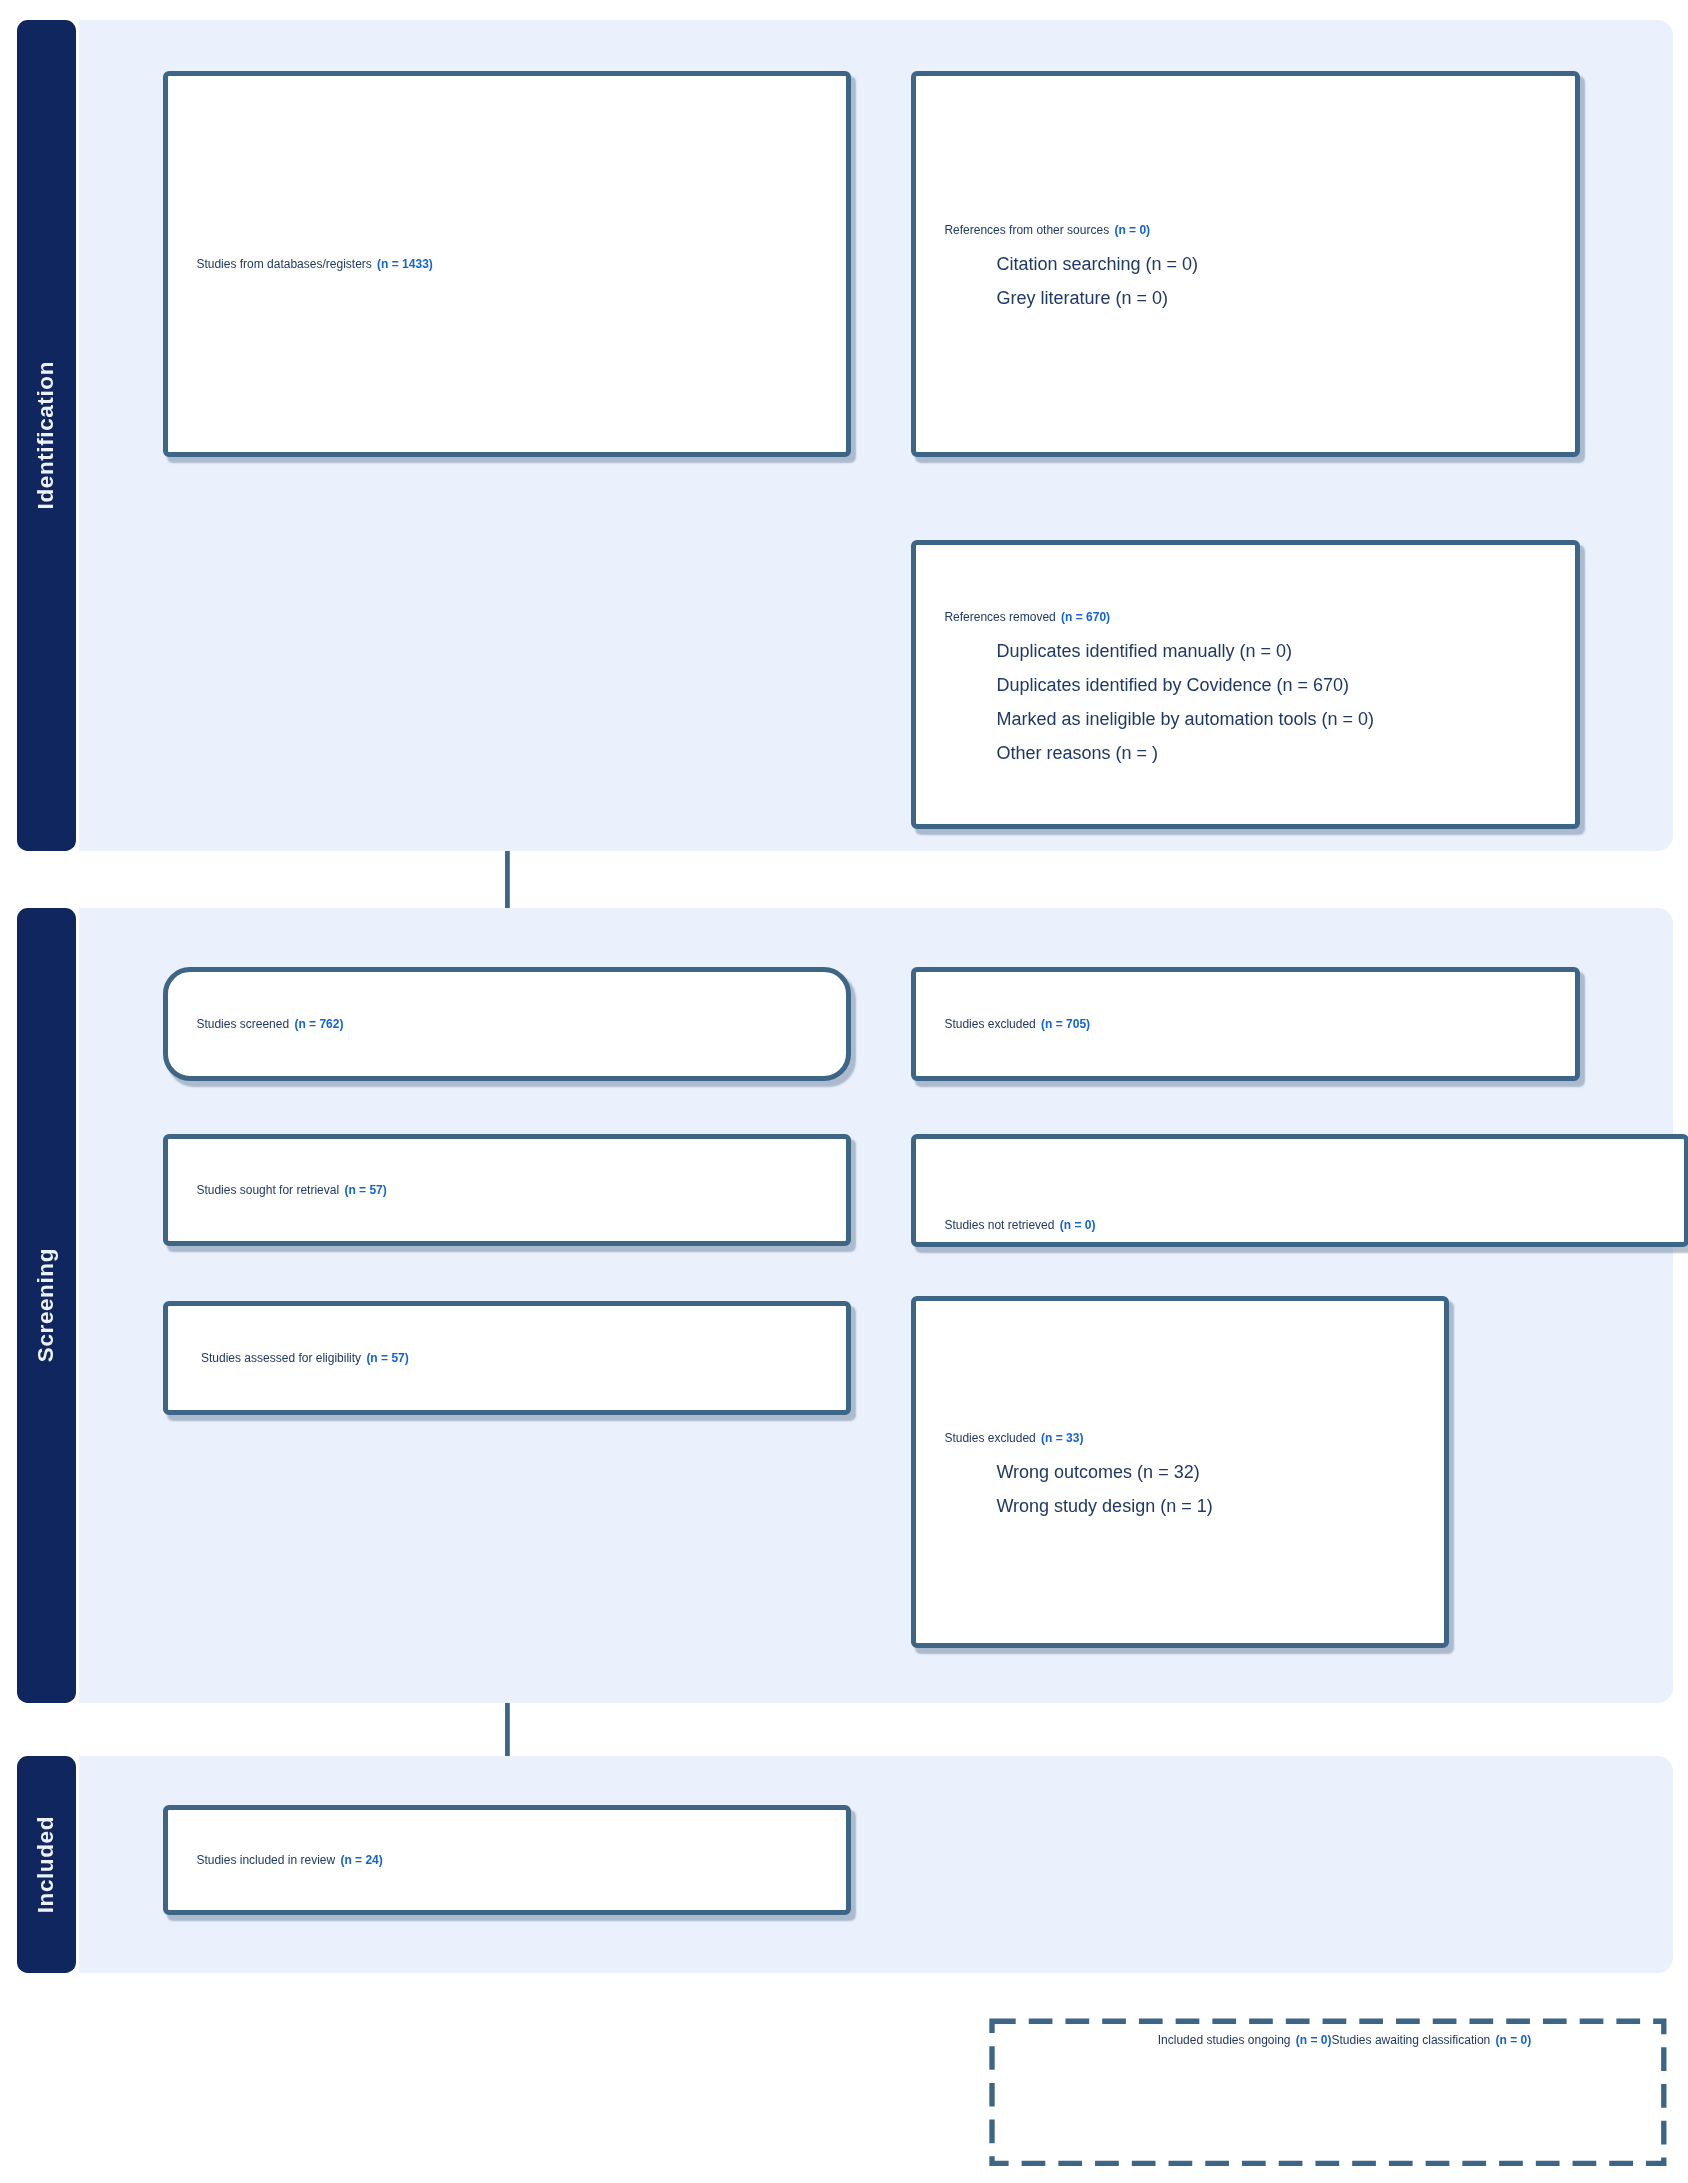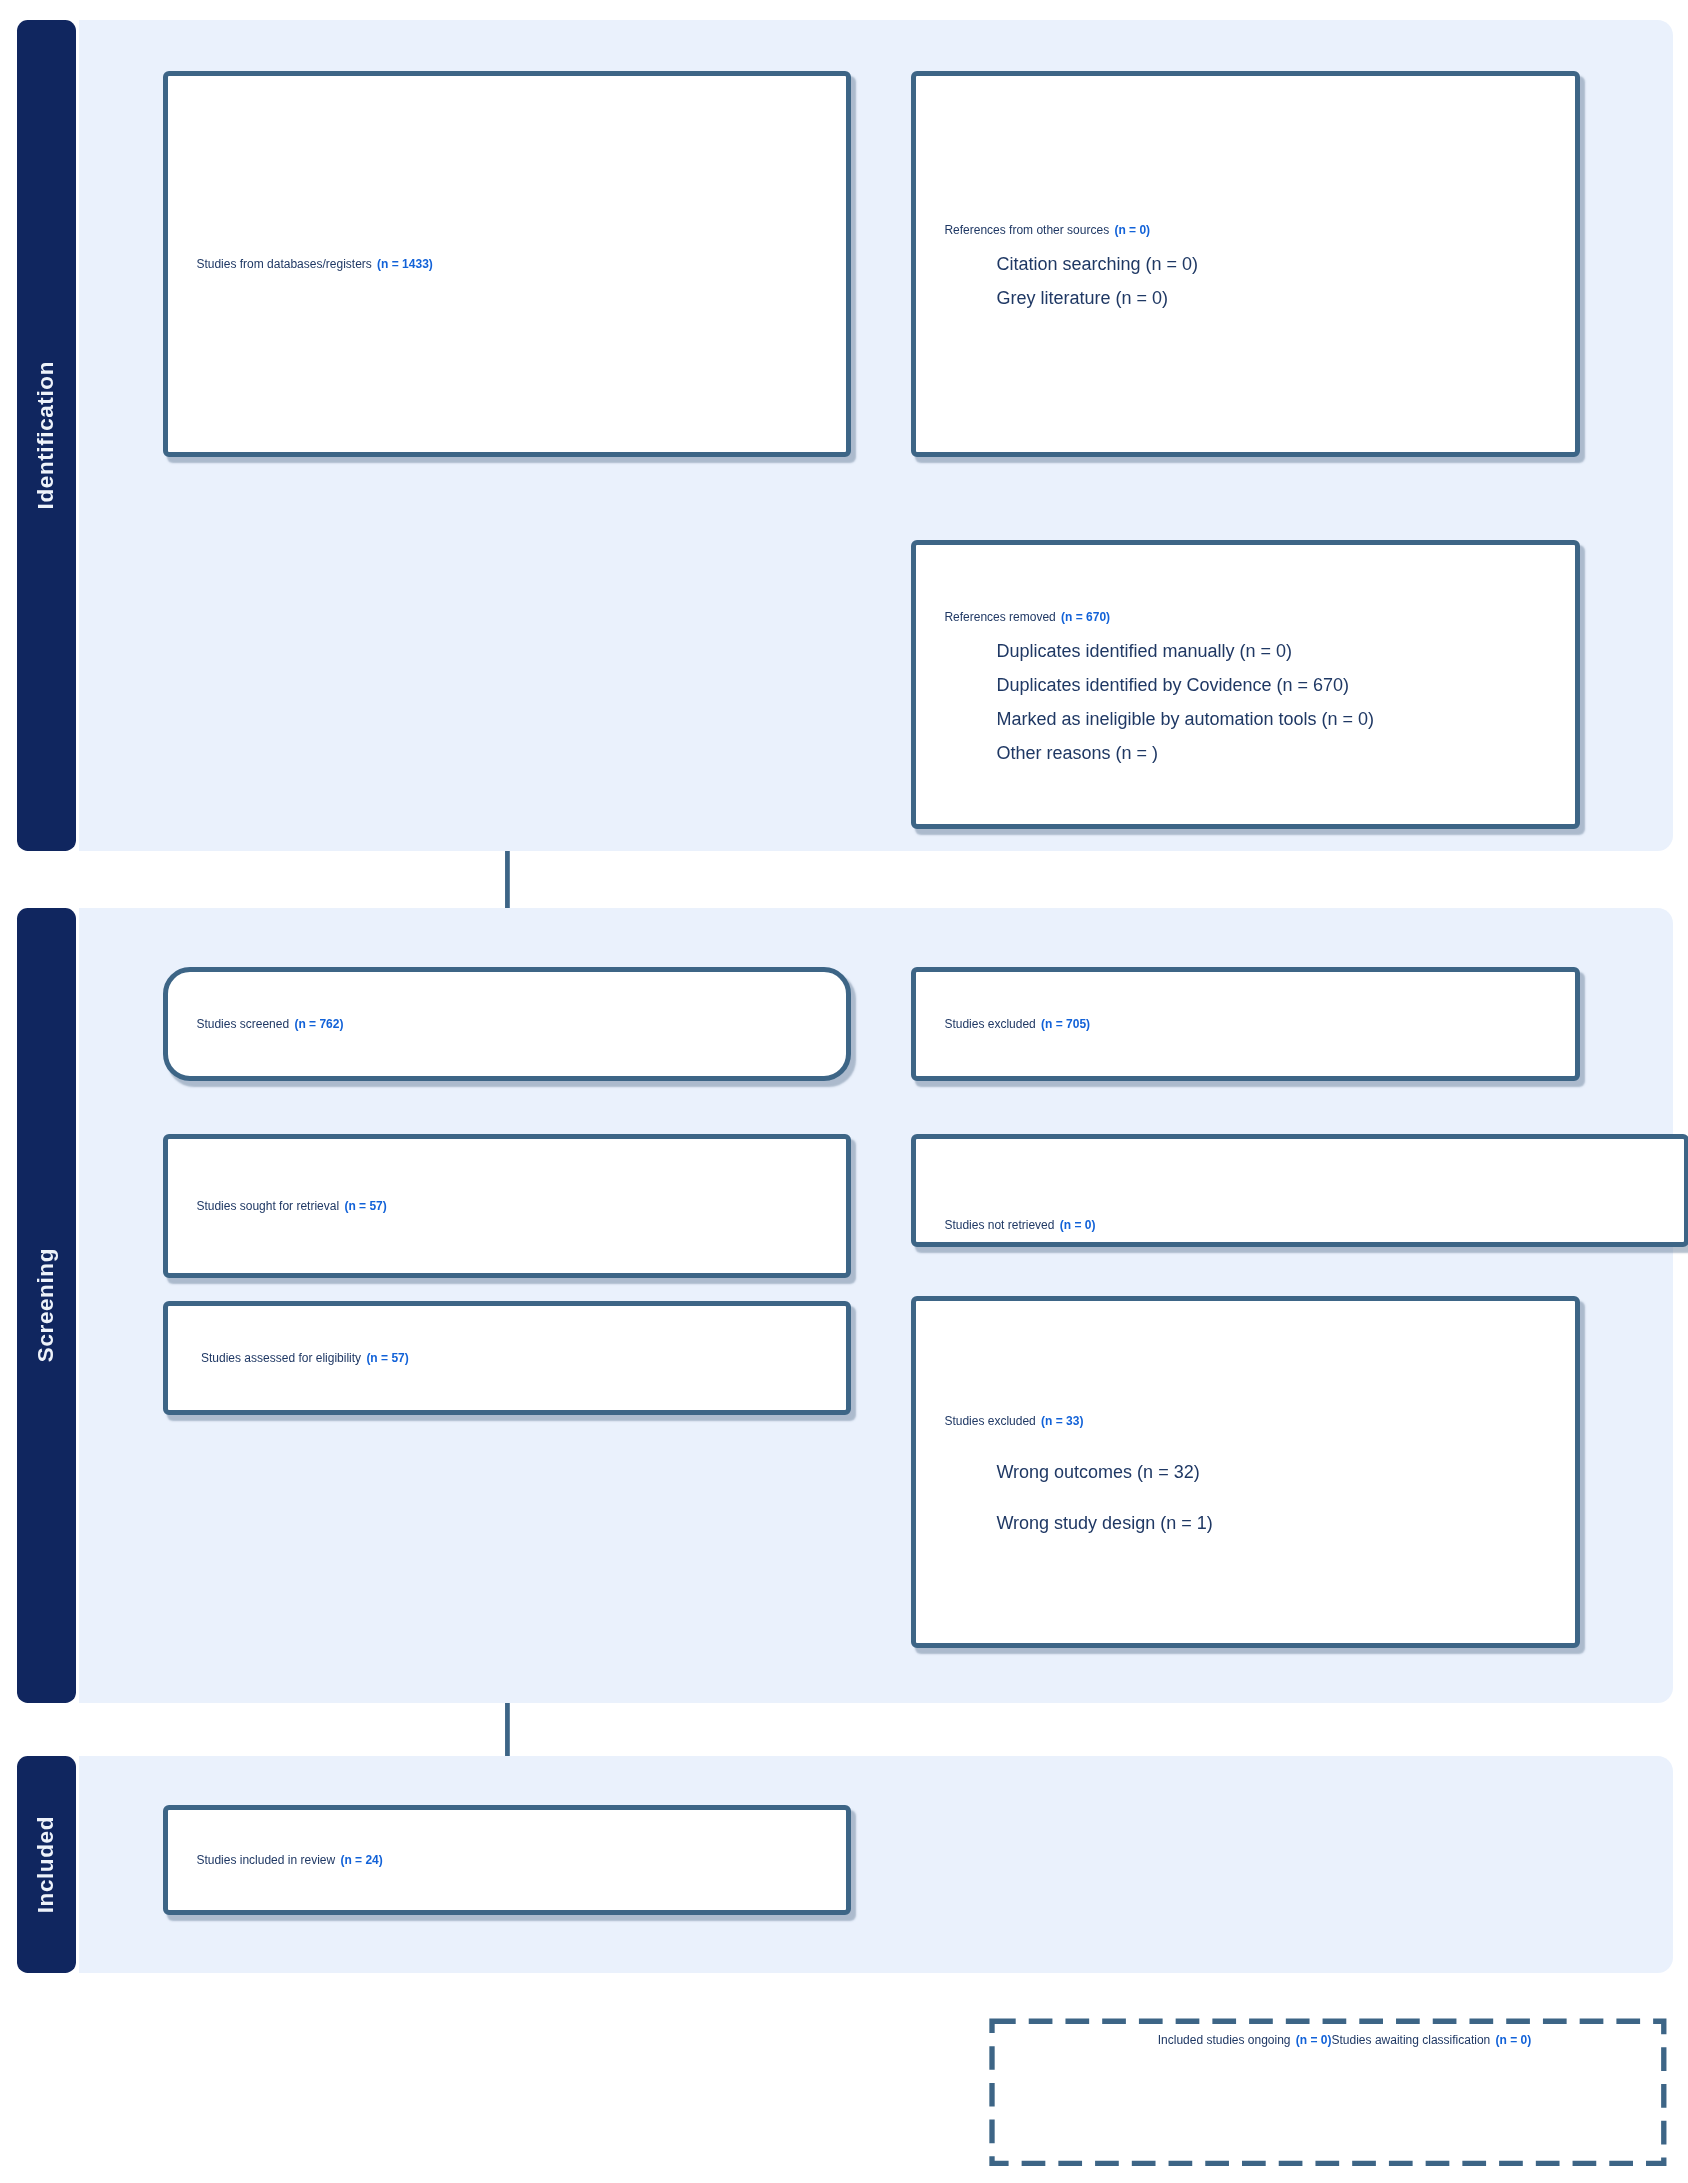--- a/index.html
+++ b/index.html
@@ -102,33 +102,33 @@
   </div>
 
   <div class="box" style="left:163px;top:967px;width:688px;height:114px;border-radius:27px;">
     <div class="line"><span>Studies screened</span><span class="count">(n = 762)</span></div>
   </div>
 
   <div class="box" style="left:911px;top:967px;width:669px;height:114px;">
     <div class="line"><span>Studies excluded</span><span class="count">(n = 705)</span></div>
   </div>
 
-  <div class="box" style="left:163px;top:1134px;width:688px;height:144px;">
+  <div class="box" style="left:163px;top:1134px;width:688px;height:112px;">
     <div class="line"><span>Studies sought for retrieval</span><span class="count">(n = 57)</span></div>
   </div>
 
   <div class="box" style="left:911px;top:1134px;width:778px;height:113px;justify-content:flex-end;">
     <div class="line"><span>Studies not retrieved</span><span class="count">(n = 0)</span></div>
   </div>
 
   <div class="box" style="left:163px;top:1301px;width:688px;height:114px;padding-left:33px;">
     <div class="line"><span>Studies assessed for eligibility</span><span class="count">(n = 57)</span></div>
   </div>
 
-  <div class="box" style="left:911px;top:1296px;width:669px;height:352px;gap:17px;">
+  <div class="box" style="left:911px;top:1296px;width:538px;height:352px;">
     <div class="line"><span>Studies excluded</span><span class="count">(n = 33)</span></div>
     <div class="sub">Wrong outcomes (n = 32)</div>
     <div class="sub">Wrong study design (n = 1)</div>
   </div>
 
   <div class="box" style="left:163px;top:1805px;width:688px;height:110px;">
     <div class="line"><span>Studies included in review</span><span class="count">(n = 24)</span></div>
   </div>
 
   <div class="dashed-text" style="left:992px;top:2022px;width:672px;height:142px;">

